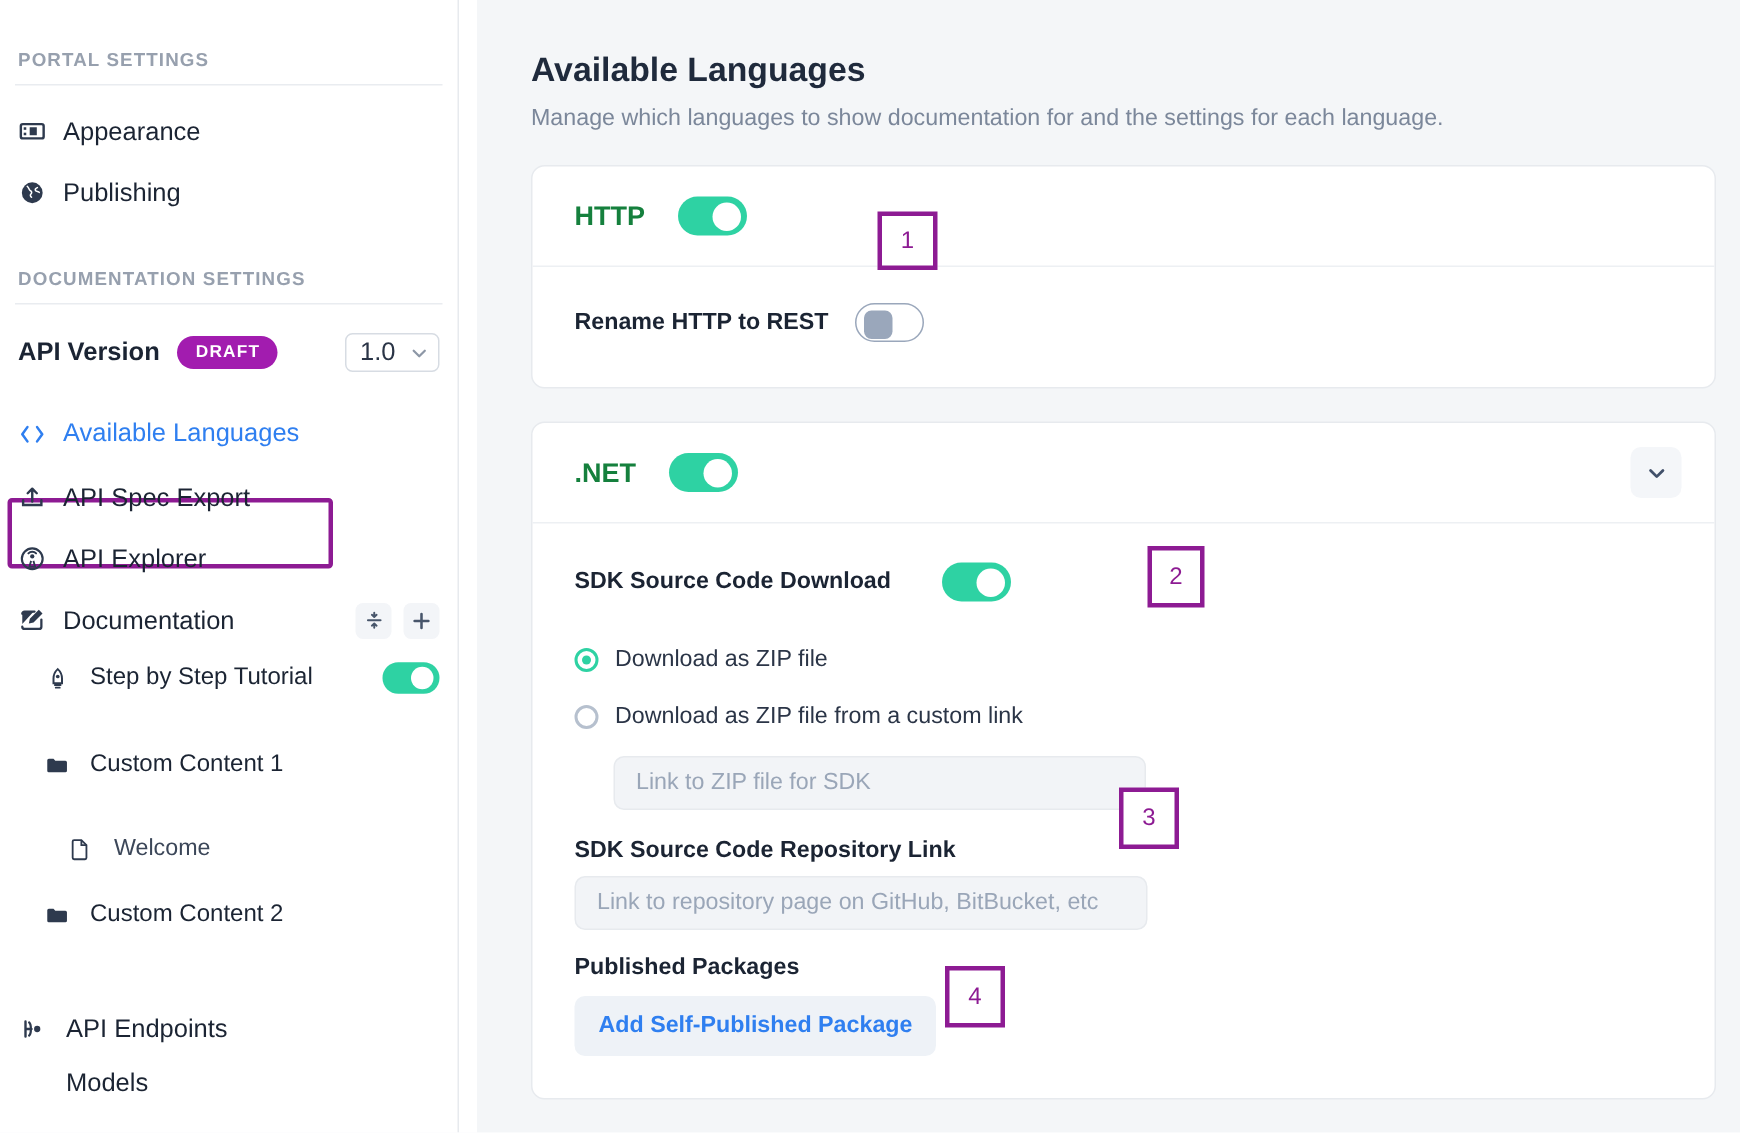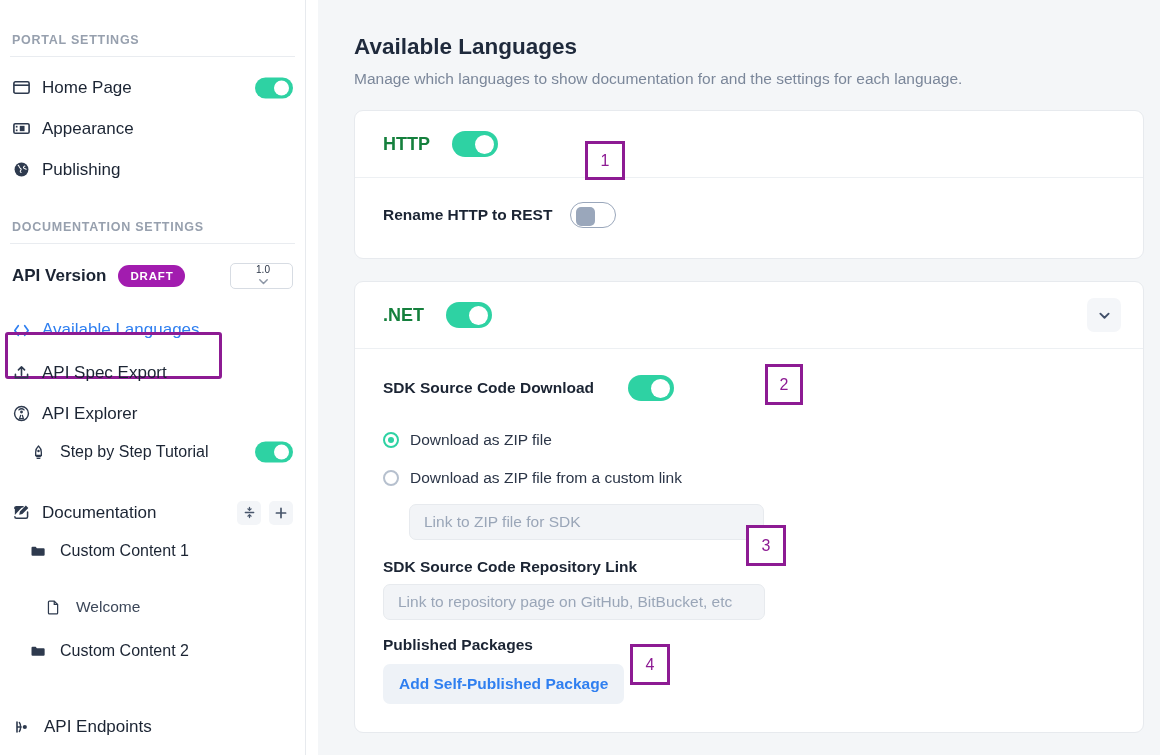--- a/index.html
+++ b/index.html
@@ -81,21 +81,21 @@
 
   .badge {
     background: #a21caf; color: #ffffff; font-size: 11.5px; font-weight: bold;
     letter-spacing: 0.07em; border-radius: 13px; padding: 5px 12px 5px 12px;
     margin-left: 12px;
   }
   .select {
     width: 63px; height: 26px; border: 1px solid #d7dce3; border-radius: 5px;
     background: #ffffff; display: flex; align-items: center;
     padding: 0 6px 0 9px; justify-content: space-between;
-    font-size: 10px; color: #2a3446; font-weight: 500; flex-direction: column;
+    font-size: 17px; color: #2a3446; font-weight: 500;
   }
   .icobtn {
     width: 24px; height: 24px; border-radius: 5px; background: #f3f5f8;
     display: flex; align-items: center; justify-content: center;
     color: #48566b;
   }
 
   
   .hl-box {
     position: absolute; border: 3px solid #8d1b93; border-radius: 3px;
@@ -170,34 +170,20 @@
 </head>
 <body>
 
 <div class="app">
 
   <div class="sidebar">
 
     <div class="sec-head first">PORTAL SETTINGS</div>
     <div class="sec-rule"></div>
 
-    <div class="nav-row">
-      <span class="ic">
-        <svg width="19" height="19" viewBox="0 0 20 20">
-            <rect x="2" y="4" width="16" height="12" rx="1.6" fill="none" stroke="#2e3a4e" stroke-width="1.7"></rect>
-            <line x1="2" y1="7.6" x2="18" y2="7.6" stroke="#2e3a4e" stroke-width="1.7"></line>
-          </svg>
-      </span>
-      <span class="lbl">Home Page</span>
-      <span class="nav-right">
-        <span class="tg on">
-            <span class="knob"></span>
-          </span>
-      </span>
-    </div>
 
     <div class="nav-row">
       <span class="ic">
         <svg width="19" height="19" viewBox="0 0 20 20">
             <rect x="2" y="5" width="16" height="10" rx="1.4" fill="none" stroke="#2e3a4e" stroke-width="1.7"></rect>
             <rect x="4" y="7.2" width="1.8" height="1.8" fill="#2e3a4e"></rect>
             <rect x="4" y="11" width="1.8" height="1.8" fill="#2e3a4e"></rect>
             <rect x="8.2" y="7.2" width="5" height="5.6" fill="#2e3a4e"></rect>
           </svg>
       </span>
@@ -257,37 +243,20 @@
     <div class="nav-row">
       <span class="ic">
         <svg width="19" height="19" viewBox="0 0 20 20">
             <circle cx="10" cy="10" r="7.3" fill="none" stroke="#2e3a4e" stroke-width="1.5"></circle>
             <circle cx="10" cy="8.4" r="1.5" fill="#2e3a4e"></circle>
             <path d="M7.3 6.2a3.7 3.7 0 015.4 0" fill="none" stroke="#2e3a4e" stroke-width="1.4" stroke-linecap="round"></path>
             <path d="M9.2 11.5L8 15.5h4l-1.2-4" fill="none" stroke="#2e3a4e" stroke-width="1.3"></path>
           </svg>
       </span>
       <span class="lbl">API Explorer</span>
-    </div>
-
-    <div class="nav-row sub">
-      <span class="ic">
-        <svg width="17" height="17" viewBox="0 0 18 18">
-            <path d="M9 2.2c2.1 1.9 3 4.2 3 6.6v3.4H6V8.8c0-2.4.9-4.7 3-6.6z" fill="none" stroke="#2e3a4e" stroke-width="1.4"></path>
-            <circle cx="9" cy="7.4" r="1.3" fill="#2e3a4e"></circle>
-            <path d="M7 13.4h4" stroke="#2e3a4e" stroke-width="1.4" stroke-linecap="round"></path>
-            <path d="M7.6 15.3h2.8" stroke="#2e3a4e" stroke-width="1.3" stroke-linecap="round"></path>
-          </svg>
-      </span>
-      <span class="lbl">Step by Step Tutorial</span>
-      <span class="nav-right">
-        <span class="tg on">
-            <span class="knob"></span>
-          </span>
-      </span>
     </div>
 
     <div class="nav-row">
       <span class="ic">
         <svg width="19" height="19" viewBox="0 0 20 20">
             <path d="M3 5.5a1.6 1.6 0 011.6-1.6H11L3 12.6V5.5z" fill="#2e3a4e"></path>
             <path d="M3 5.5a1.6 1.6 0 011.6-1.6h7M16.4 9.5v5a1.6 1.6 0 01-1.6 1.6H4.6A1.6 1.6 0 013 14.5" fill="none" stroke="#2e3a4e" stroke-width="1.6" stroke-linecap="round"></path>
             <path d="M14.6 2.7l2.6 2.6-6.3 6.3-3.3.7.7-3.3 6.3-6.3z" fill="#2e3a4e"></path>
           </svg>
       </span>
@@ -298,20 +267,37 @@
               <path d="M2.5 7h9" stroke="#48566b" stroke-width="1.5" stroke-linecap="round"></path>
               <path d="M7 1.6v2.8M5.3 3.1L7 4.6l1.7-1.5" fill="none" stroke="#48566b" stroke-width="1.4" stroke-linecap="round" stroke-linejoin="round"></path>
               <path d="M7 12.4V9.6M5.3 10.9L7 9.4l1.7 1.5" fill="none" stroke="#48566b" stroke-width="1.4" stroke-linecap="round" stroke-linejoin="round"></path>
             </svg>
         </span>
         <span class="icobtn">
           <svg width="14" height="14" viewBox="0 0 14 14">
               <path d="M7 2.4v9.2M2.4 7h9.2" stroke="#48566b" stroke-width="1.7" stroke-linecap="round"></path>
             </svg>
         </span>
+      </span>
+    </div>
+
+    <div class="nav-row sub">
+      <span class="ic">
+        <svg width="17" height="17" viewBox="0 0 18 18">
+            <path d="M9 2.2c2.1 1.9 3 4.2 3 6.6v3.4H6V8.8c0-2.4.9-4.7 3-6.6z" fill="none" stroke="#2e3a4e" stroke-width="1.4"></path>
+            <circle cx="9" cy="7.4" r="1.3" fill="#2e3a4e"></circle>
+            <path d="M7 13.4h4" stroke="#2e3a4e" stroke-width="1.4" stroke-linecap="round"></path>
+            <path d="M7.6 15.3h2.8" stroke="#2e3a4e" stroke-width="1.3" stroke-linecap="round"></path>
+          </svg>
+      </span>
+      <span class="lbl">Step by Step Tutorial</span>
+      <span class="nav-right">
+        <span class="tg on">
+            <span class="knob"></span>
+          </span>
       </span>
     </div>
 
     <div class="nav-row sub">
       <span class="ic">
         <svg width="17" height="15" viewBox="0 0 18 15">
             <path d="M1.6 3.6a1.1 1.1 0 011.1-1.1h3.3l1.3 1.5h7.1a1.1 1.1 0 011.1 1.1v5.9a1.1 1.1 0 01-1.1 1.1H2.7a1.1 1.1 0 01-1.1-1.1V3.6z" fill="#2e3a4e"></path>
           </svg>
       </span>
       <span class="lbl">Custom Content 1</span>

